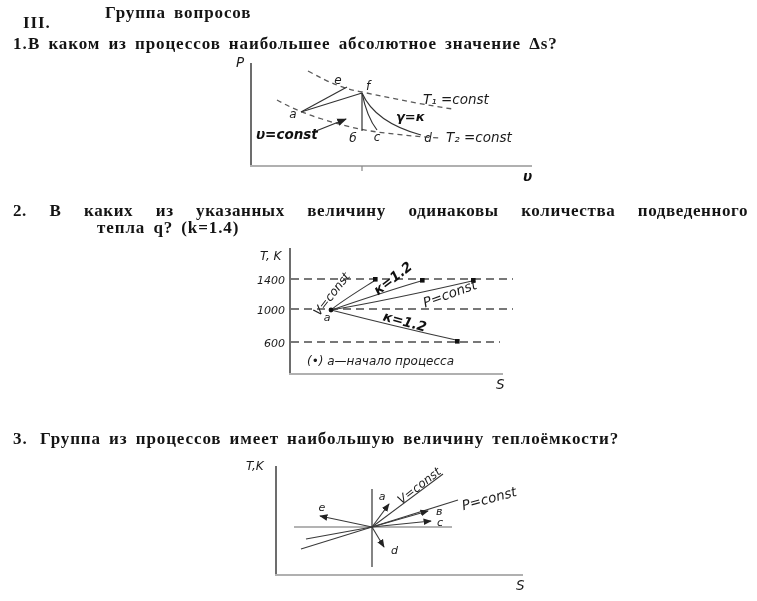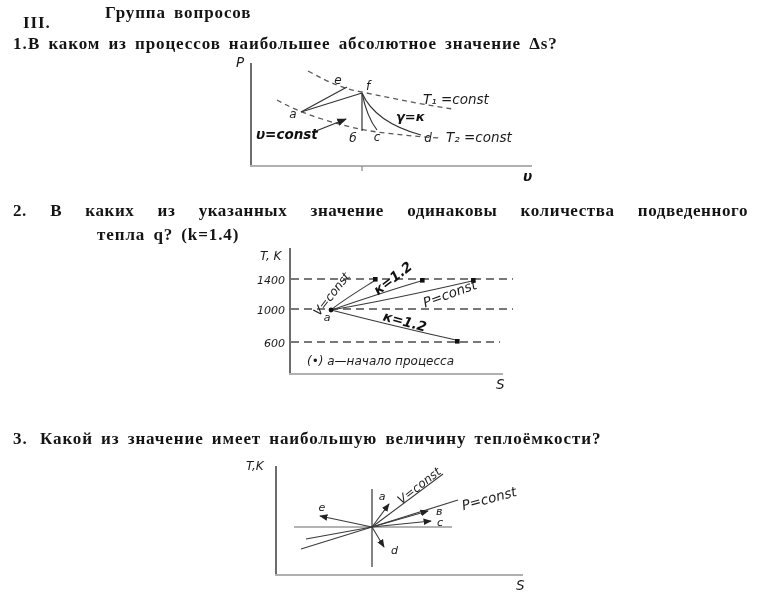--- a/index.html
+++ b/index.html
@@ -64,23 +64,23 @@
     <text class="dl" x="293" y="118" text-anchor="middle">a</text>
     <text class="dl" x="338" y="84" text-anchor="middle">e</text>
     <text class="dl" x="366" y="90">f</text>
     <text class="dl" x="353" y="142" text-anchor="middle">б</text>
     <text class="dl" x="377" y="141" text-anchor="middle">c</text>
     <text class="dl" x="428" y="142" text-anchor="middle">d</text>
   </svg>
 
   <div class="q2l1">
     <span>2.</span>
-    <span>В каких из указанных значение одинаковы количества подведенного</span>
+    <span>В каких из указанных величину одинаковы количества подведенного</span>
   </div>
-  <span class="t" style="left:97px;top:225px;">тепла q? (k=1.4)</span>
+  <span class="t" style="left:97px;top:218px;">тепла q? (k=1.4)</span>
 
   <svg style="left:240px;top:244px;" width="280" height="152" viewBox="240 244 280 152">
     <line class="ax" x1="290" y1="248" x2="290" y2="374"></line>
     <line class="axg" x1="289" y1="374" x2="503" y2="374"></line>
 
     <line class="dshg" x1="291" y1="279" x2="513" y2="279"></line>
     <line class="dshg" x1="291" y1="309" x2="513" y2="309"></line>
     <line class="dshg" x1="291" y1="342" x2="500" y2="342"></line>
 
     <path class="cvt" d="M331,310 C339,303 352,295 374,281"></path>
@@ -101,21 +101,21 @@
     <text class="dls" x="285" y="347" text-anchor="end">600</text>
     <text class="dl" x="334" y="297" text-anchor="middle" transform="rotate(-52 334 296)">V=const</text>
     <text class="dlb" x="395" y="282" text-anchor="middle" transform="rotate(-38 395 281)">к=1.2</text>
     <text class="dl13" x="451" y="298" text-anchor="middle" transform="rotate(-20 451 297)">P=const</text>
     <text class="dlb" x="404" y="326" text-anchor="middle" transform="rotate(15 404 325)">к=1.2</text>
     <text class="dls" x="327" y="321" text-anchor="middle">a</text>
     <text class="dl" x="307" y="365">(•)  а—начало процесса</text>
   </svg>
 
   <span class="t" style="left:13px;top:429px;">3.</span>
-  <span class="t" style="left:40px;top:429px;">Какой из значение имеет наибольшую величину теплоёмкости?</span>
+  <span class="t" style="left:40px;top:429px;">Группа из процессов имеет наибольшую величину теплоёмкости?</span>
 
   <svg style="left:238px;top:455px;" width="305" height="146" viewBox="238 455 305 146">
     <defs>
       <marker id="ar3" viewBox="0 0 10 10" refX="9" refY="5" markerWidth="7.5" markerHeight="7.5" orient="auto">
         <path d="M0,1 L10,5 L0,9 z" fill="#222"></path>
       </marker>
     </defs>
     <line class="ax" x1="276" y1="466" x2="276" y2="575"></line>
     <line class="axg" x1="275" y1="575" x2="523" y2="575"></line>
 

